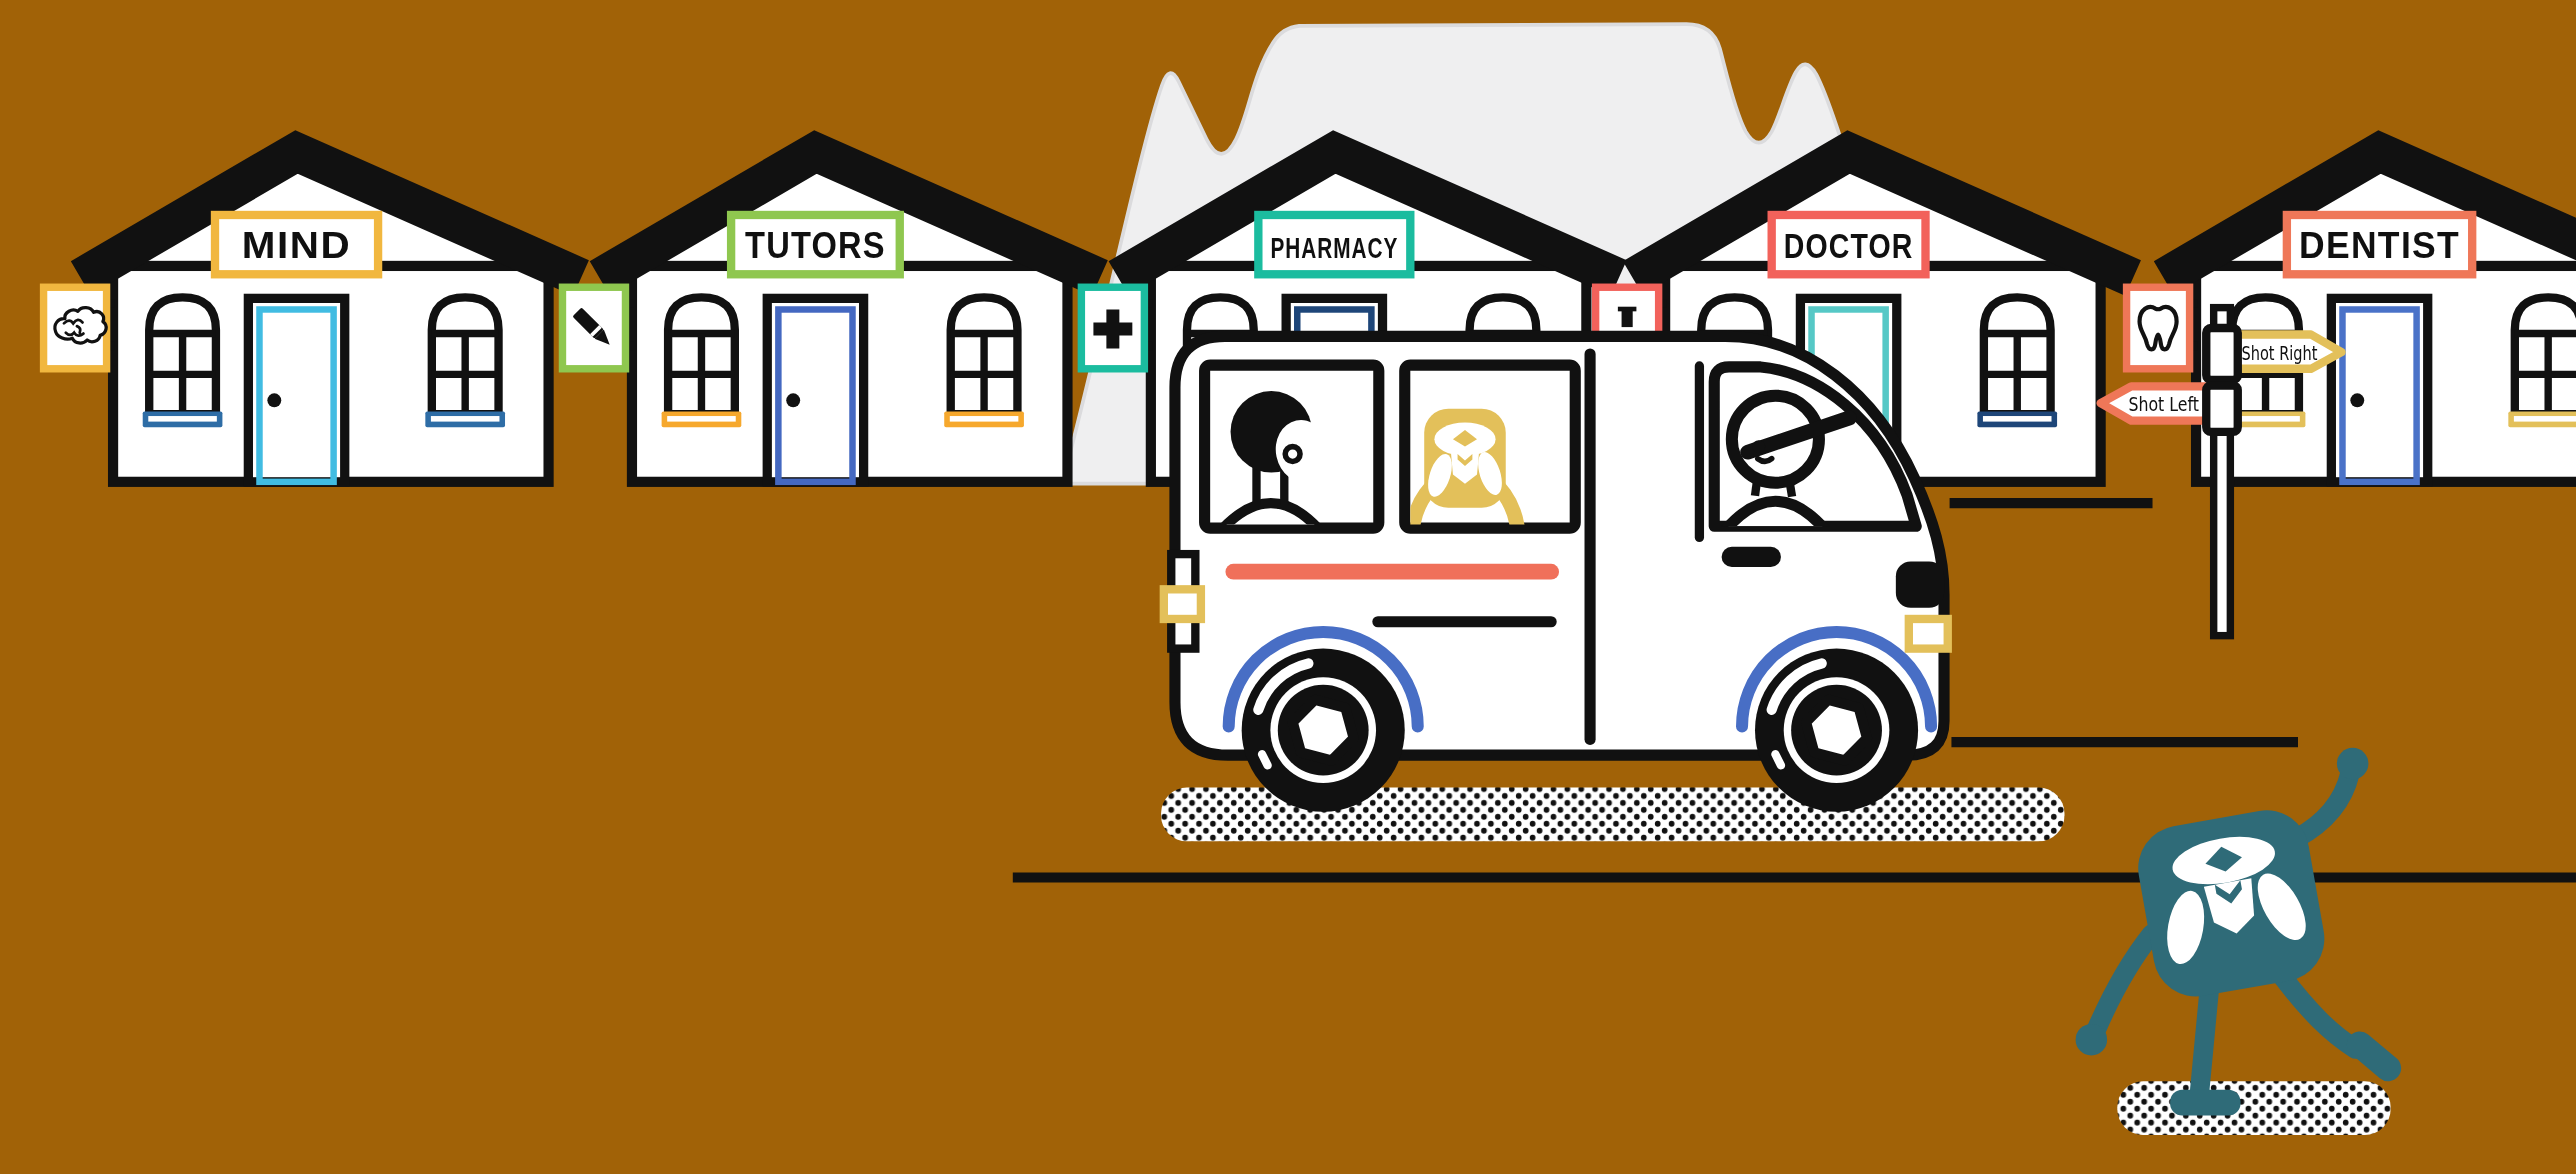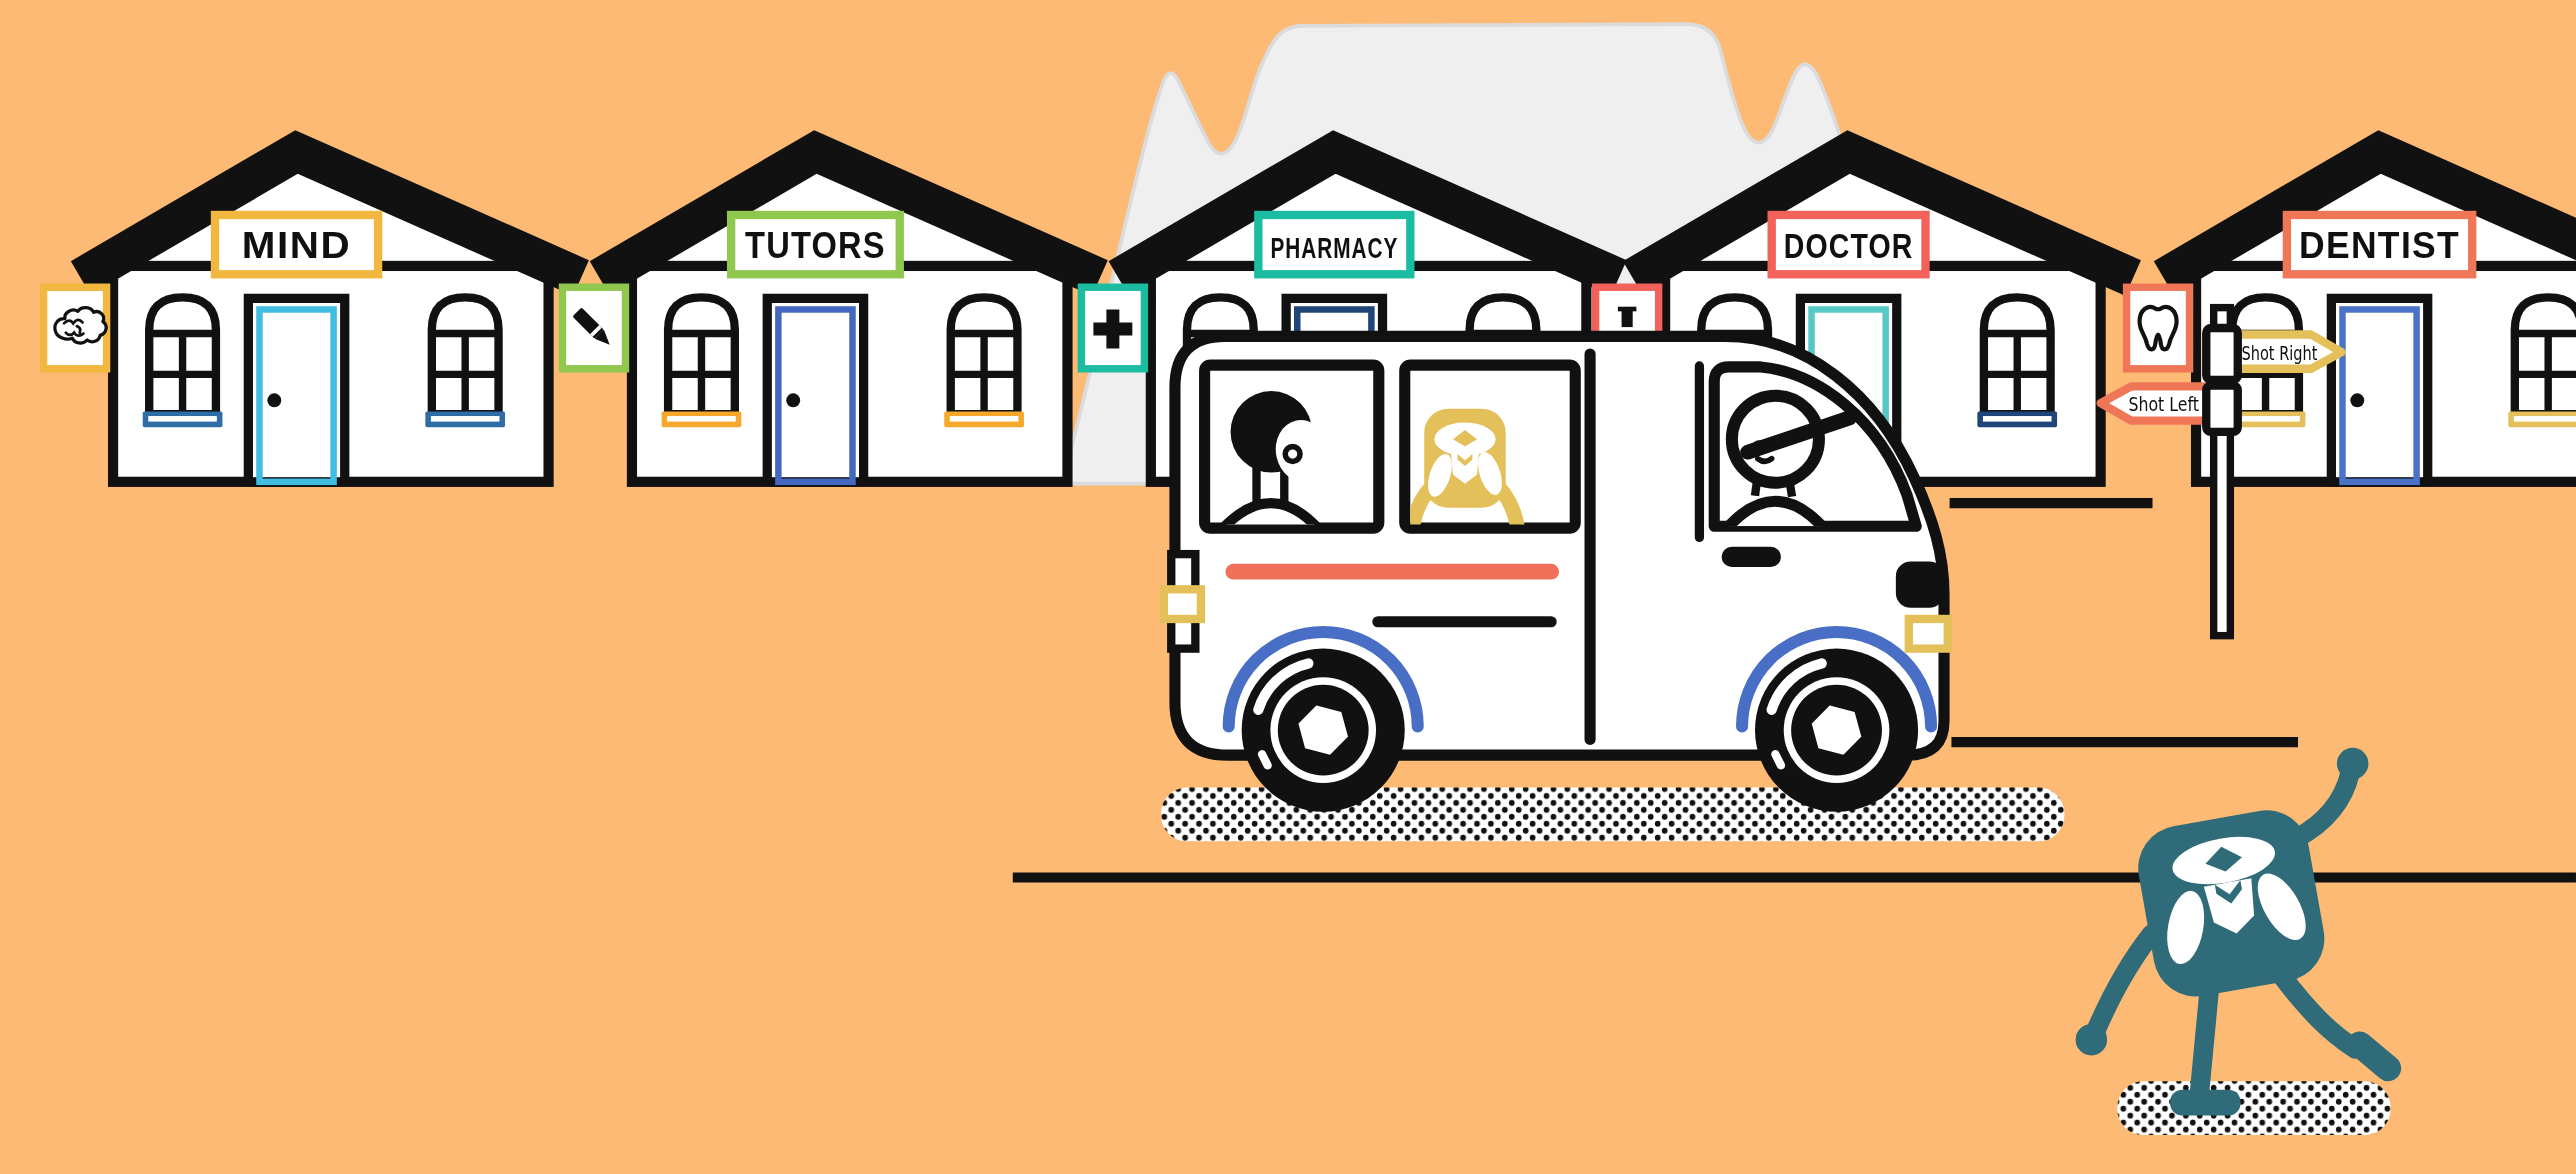--- a/index.html
+++ b/index.html
@@ -1,16 +1,16 @@
 <!DOCTYPE html>
 <html style="font-size:15px"><head>
 <meta charset="utf-8">
 <style>
   html,body{margin:0;padding:0;background:#fff;}
-  .stage{width:2576px;height:1174px;position:relative;background:#fdba74;overflow:hidden;}
+  .stage{width:2576px;height:1174px;position:relative;background:#a16207;overflow:hidden;}
   svg{display:block;}
   .sign-label{font-family:"Liberation Sans",sans-serif;font-weight:700;fill:#101010;text-anchor:middle;letter-spacing:1.5px;}
   .post-label{font-family:"DejaVu Sans",cursive;fill:#101010;text-anchor:middle;font-size:21px;}
 </style>
 </head>
 <body>
 
 <div class="stage">
 <svg width="2576" height="1174" viewBox="0 0 2780 1267" xmlns="http://www.w3.org/2000/svg">
   <defs>

